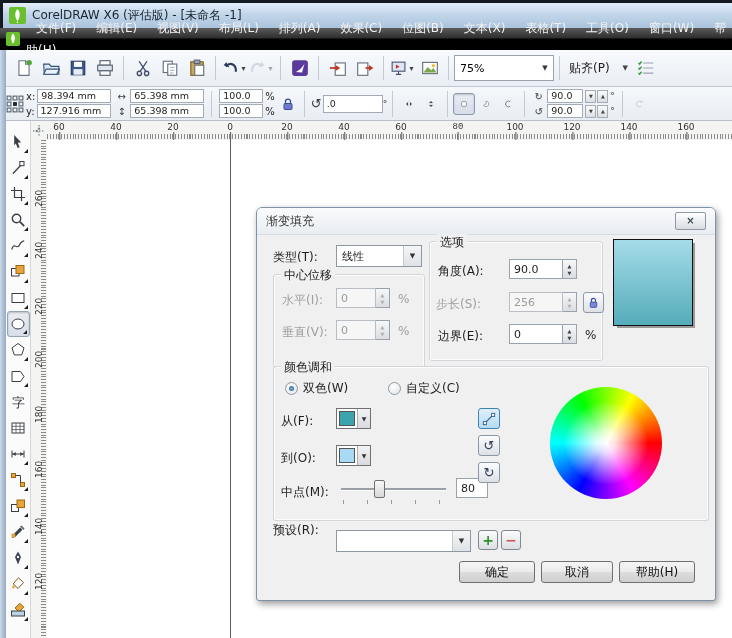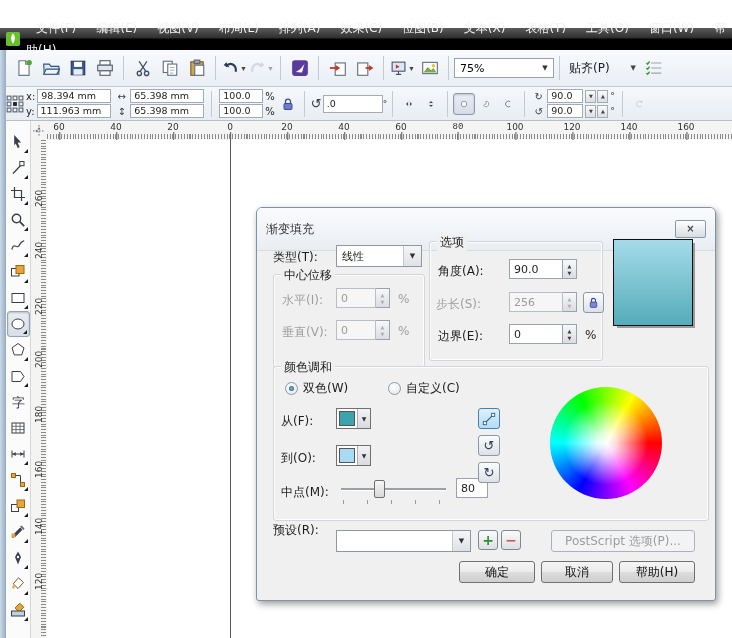--- a/index.html
+++ b/index.html
@@ -25,25 +25,25 @@
   .toolbar{position:absolute;left:0;top:50px;right:0;height:37px;
     background:linear-gradient(#f8fafd,#e9eef4);border-bottom:1px solid #c3c9d2;
     display:flex;align-items:center;padding-left:10px;box-sizing:border-box;}
   .tbtn{width:25px;height:25px;display:flex;align-items:center;justify-content:center;
     border:0;background:transparent;padding:0;margin:0 1px;}
   .tbtn.disabled{opacity:.45;}
   .icon18{width:18px;height:18px;}
   .icon16{width:16px;height:16px;}
   .tarrow{font-size:7px;color:#444;margin-left:1px;}
   .tsep{width:1px;height:24px;background:#c4cad2;margin:0 5px;}
-  .zoom-combo{width:100px;height:20px;background:#fff;border:1px solid #98a3af;
+  .zoom-combo{width:100px;height:26px;background:#fff;border:1px solid #98a3af;
     display:flex;align-items:center;font-size:11px;padding-left:5px;box-sizing:border-box;}
   .zoom-combo .cbarrow{margin-left:auto;width:16px;height:100%;display:flex;align-items:center;
     justify-content:center;font-size:7px;color:#333;}
-  .snapbtn{display:flex;align-items:center;font-size:12px;color:#222;padding:0 4px;gap:20px;justify-content:flex-end;}
+  .snapbtn{display:flex;align-items:center;font-size:12px;color:#222;padding:0 4px;gap:12px;justify-content:flex-end;}
 
   
   .propbar{position:absolute;left:0;top:87px;right:0;height:34px;
     background:linear-gradient(#f5f8fb,#e8edf3);border-bottom:1px solid #b9bfc8;
     display:flex;align-items:center;padding-left:6px;box-sizing:border-box;font-size:10px;color:#222;}
   .pstack{display:flex;flex-direction:column;gap:1px;margin:0 2px;}
   .prow{display:flex;align-items:center;gap:2px;height:14px;}
   .pfield{background:#fff;border:1px solid #a3abb5;height:12px;line-height:12px;
     font-size:9.5px;padding:0 3px;box-sizing:content-box;}
   .w72{width:66px;} .w40{width:36px;} .w30{width:28px;}
@@ -85,21 +85,21 @@
   .tool .flyout{position:absolute;right:2px;bottom:2px;width:0;height:0;
     border-left:4px solid transparent;border-bottom:4px solid #1c1c1c;}
   .canvas{position:absolute;left:47px;top:140px;right:0;bottom:0;background:#ffffff;}
   .pageline{position:absolute;left:183px;top:0;bottom:0;width:1px;background:#5a5e63;}
 
   
   .dialog{position:absolute;left:256px;top:207px;width:460px;height:394px;
     background:#f0f0f0;border:1px solid #7f93a8;border-radius:6px 6px 3px 3px;
     box-shadow:2px 3px 7px rgba(0,0,0,.4);font-size:12px;color:#1e1e1e;z-index:10;box-sizing:border-box;}
   .dtitle{height:24px;background:linear-gradient(#fafbfd,#e9edf2);border-bottom:1px solid #d7dce2;
-    border-radius:5px 5px 0 0;display:flex;align-items:center;padding:9px 9px;color:#333;}
+    border-radius:5px 5px 0 0;display:flex;align-items:center;padding:1px 9px;color:#333;}
   .dclose{margin-left:auto;width:29px;height:16px;background:linear-gradient(#fefefe,#d9dde2);
     border:1px solid #8c98a6;border-radius:2px;display:flex;align-items:center;justify-content:center;
     font-size:10px;font-weight:bold;color:#3b4754;line-height:1;}
   .dlabel{position:absolute;white-space:nowrap;}
   .dlabel.off{color:#9f9f9f;}
   .group{position:absolute;border:1px solid #d2d5d9;border-radius:3px;box-shadow:inset 0 0 0 1px #fdfdfd;}
   .glabel{position:absolute;top:-8px;left:7px;background:#f0f0f0;padding:0 3px;font-size:12px;}
   .dfield{position:absolute;background:#fff;border:1px solid #9aa3ad;height:20px;
     display:flex;align-items:center;padding:0 4px;box-sizing:border-box;font-size:11px;}
   .dfield.off{background:#f6f6f6;color:#9b9b9b;border-color:#b9bec4;}
@@ -141,20 +141,28 @@
   .sqbtn{position:absolute;width:20px;height:20px;border:1px solid #7e8994;border-radius:3px;
     background:linear-gradient(#fafbfc,#dcdfe3);display:flex;align-items:center;justify-content:center;
     font-size:14px;font-weight:bold;box-sizing:border-box;}
   .sqbtn.plus{color:#2f8f2f;} .sqbtn.minus{color:#c75a5a;}
 </style>
 </head>
 <body>
 
 <div id="app">
 
+  <div class="titlebar">
+    <svg class="appicon" viewBox="0 0 16 16">
+      <rect width="16" height="16" rx="2" fill="#6abf2e"></rect>
+      <path d="M8 1.8C5.2 4.8 5.2 9 8 13.4 10.8 9 10.8 4.8 8 1.8z" fill="#fff"></path>
+      <path d="M8 13.4L7.2 15h1.6z" fill="#fff"></path>
+    </svg>
+    <span>CorelDRAW X6 (评估版) - [未命名 -1]</span>
+  </div>
 
   <div class="menubar">
     <svg class="appicon" viewBox="0 0 16 16">
       <rect width="16" height="16" rx="2" fill="#6abf2e"></rect>
       <path d="M8 1.8C5.2 4.8 5.2 9 8 13.4 10.8 9 10.8 4.8 8 1.8z" fill="#fff"></path>
     </svg>
     <nav id="menu-items"><span class="menu-item">文件(F)</span><span class="menu-item">编辑(E)</span><span class="menu-item">视图(V)</span><span class="menu-item">布局(L)</span><span class="menu-item">排列(A)</span><span class="menu-item">效果(C)</span><span class="menu-item">位图(B)</span><span class="menu-item">文本(X)</span><span class="menu-item">表格(T)</span><span class="menu-item">工具(O)</span><span class="menu-item">窗口(W)</span><span class="menu-item">帮助(H)</span></nav>
   </div>
 
   <div class="toolbar" id="toolbar-items">
@@ -292,21 +300,21 @@
       </g>
       <rect x="6.3" y="6.3" width="3.4" height="3.4" fill="#222"></rect>
     </svg>
     <div class="pstack">
       <div class="prow">
           <span>x:</span>
         <div class="pfield w72">98.394 mm</div>
         </div>
       <div class="prow">
           <span>y:</span>
-        <div class="pfield w72">111.963 mm</div>
+        <div class="pfield w72">127.916 mm</div>
         </div>
     </div>
     <div class="pstack">
       <div class="prow">
           <span class="picon">↔</span>
         <div class="pfield w72">65.398 mm</div>
         </div>
       <div class="prow">
           <span class="picon">↕</span>
         <div class="pfield w72">65.398 mm</div>
@@ -664,19 +672,18 @@
 
     <div class="wheel" style="left: 293px; top: 179px; background: radial-gradient(circle closest-side, rgb(255, 255, 255) 0%, rgba(255, 255, 255, 0.85) 18%, rgba(255, 255, 255, 0) 75%), conic-gradient(from 90deg, rgb(255, 0, 0) 0%, rgb(255, 0, 255) 16.7%, rgb(0, 0, 255) 33.3%, rgb(0, 255, 255) 50%, rgb(0, 255, 0) 66.7%, rgb(255, 255, 0) 83.3%, rgb(255, 0, 0) 100%);"></div>
 
     <span class="dlabel" style="left:16px;top:314px">预设(R):</span>
     <div class="combo" style="left:79px;top:322px;width:135px">
       <span></span>
       <span class="cbarrow">▼</span>
     </div>
     <div class="sqbtn plus" style="left:221px;top:322px">+</div>
     <div class="sqbtn minus" style="left:244px;top:322px">−</div>
-    <div class="pushbtn off" style="left:294px;top:322px;width:144px;height:22px">PostScript 选项(P)...</div>
 
     <div class="pushbtn" style="left:202px;top:353px;width:76px;height:22px">确定</div>
     <div class="pushbtn" style="left:284px;top:353px;width:72px;height:22px">取消</div>
     <div class="pushbtn" style="left:362px;top:353px;width:76px;height:22px">帮助(H)</div>
   </div>
 </div>
 
 </body></html>

